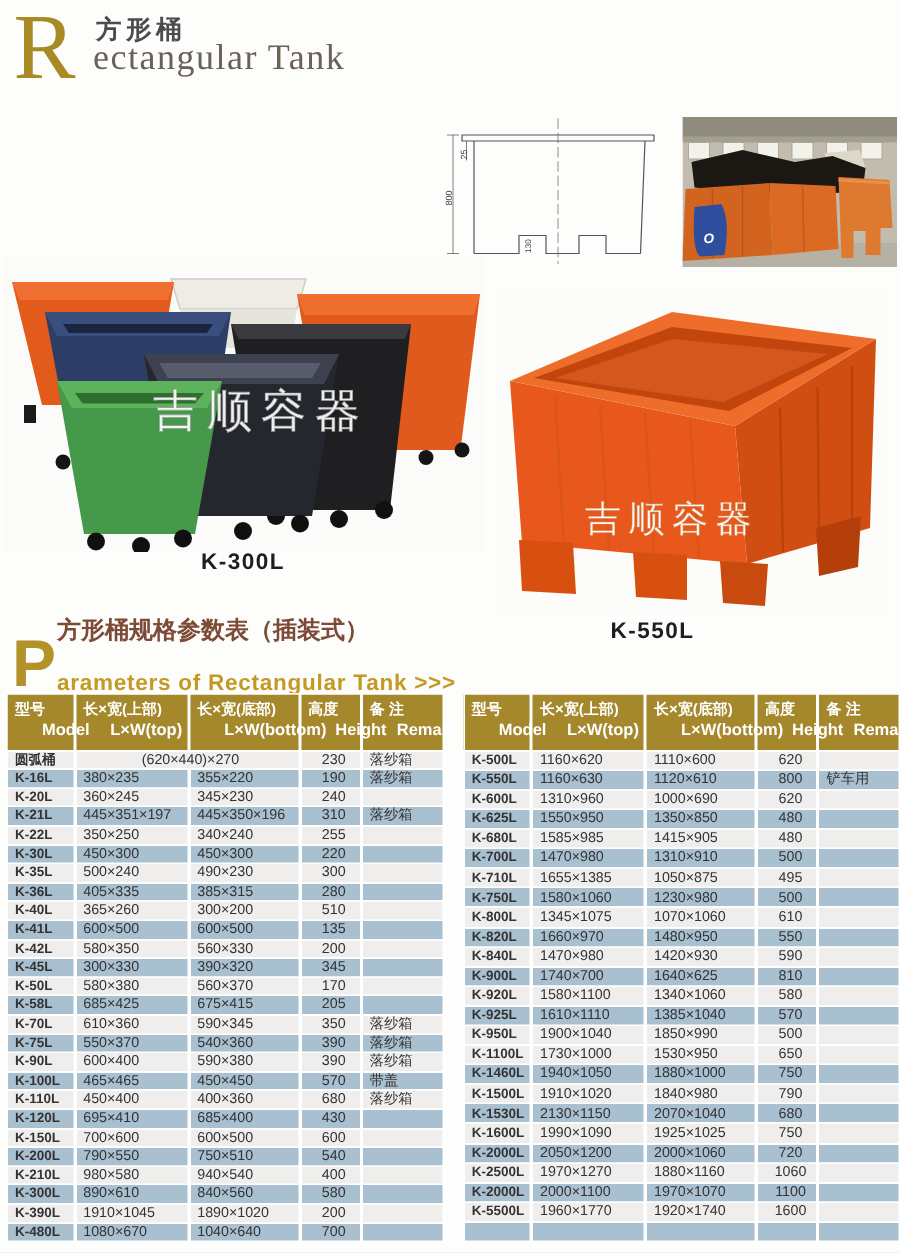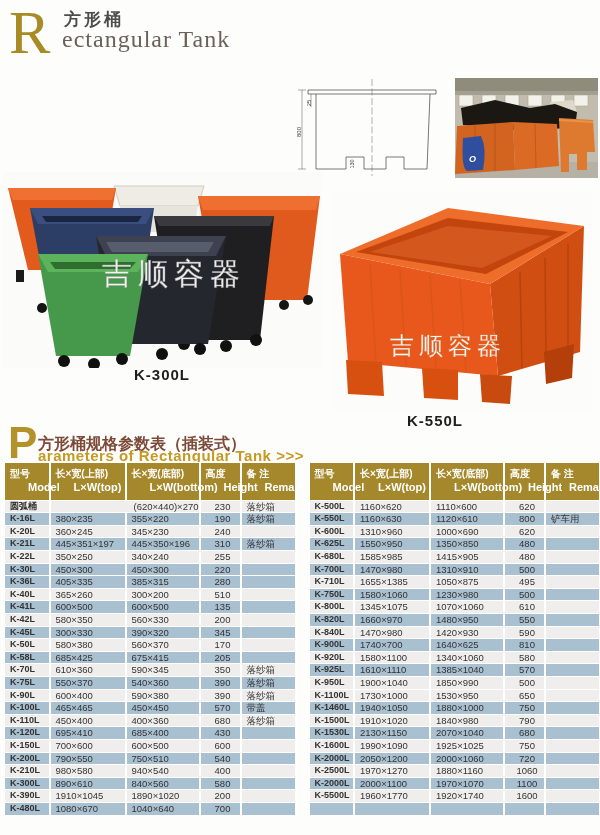--- a/index.html
+++ b/index.html
@@ -20,40 +20,40 @@
   .photoL{position:absolute;left:2px;top:172px;}
   .photoR{position:absolute;left:330px;top:192px;}
   .caption{position:absolute;font-size:15px;font-weight:bold;color:#1e1e1e;
            letter-spacing:1px;text-align:center;}
   .captionL{left:2px;top:366px;width:320px;}
   .captionR{left:330px;top:412px;width:210px;}
 
   
   .p-initial{position:absolute;left:8px;top:422px;font-size:44px;font-weight:bold;
              color:#b3922a;line-height:.95;}
-  .p-cn{position:absolute;left:38px;top:434px;font-size:16px;font-weight:bold;color:#7d4a38;}
+  .p-cn{position:absolute;left:38px;top:410px;font-size:16px;font-weight:bold;color:#7d4a38;}
   .p-en{position:absolute;left:38px;top:447px;font-size:15px;font-weight:bold;
         color:#c49a25;letter-spacing:.5px;}
 
   
   .tables{position:absolute;left:4px;top:462px;display:flex;gap:12px;}
   table.spec{border-collapse:collapse;table-layout:fixed;width:291px;font-size:9.5px;color:#333;}
   table.spec col.c1{width:45px;} table.spec col.c2{width:76px;} table.spec col.c3{width:74px;}
   table.spec col.c4{width:41px;} table.spec col.c5{width:55px;}
   table.spec th{background:#a5882b;color:#fff;border:1px solid #fff;border-right-width:2px;
                 text-align:left;vertical-align:middle;padding:5px 0 6px 5px;font-weight:bold;}
   .h-cn{font-size:10px;line-height:1.25;}
   .h-en{font-size:11px;line-height:1.2;padding-left:18px;}
   table.spec td{border:1px solid #fff;border-right-width:2px;height:11.6px;line-height:11.6px;
                 padding:0 0 0 5px;white-space:nowrap;overflow:hidden;}
   tr.even td{background:#efeeec;}
   tr.odd td{background:#a9c0d1;}
   td.c-model{font-weight:bold;font-size:9px;margin-top:24px;}
   td.c-h{text-align:center;padding-left:0;}
-  td.c-merged{text-align:right;}
+  td.c-merged{text-align:center;}
 </style>
 </head>
 <body>
 
 <div class="page">
 
   <div class="r-initial">R</div>
   <div class="title-cn">方形桶</div>
   <div class="title-en">ectangular Tank</div>
 
@@ -265,20 +265,27 @@
             <td class="c-dim">350×250</td>
             <td class="c-dim">340×240</td>
             <td class="c-h">255</td>
             <td class="c-r"></td>
           </tr>
           <tr class="odd">
             <td class="c-model">K-30L</td>
             <td class="c-dim">450×300</td>
             <td class="c-dim">450×300</td>
             <td class="c-h">220</td>
+            <td class="c-r"></td>
+          </tr>
+          <tr class="even">
+            <td class="c-model">K-35L</td>
+            <td class="c-dim">500×240</td>
+            <td class="c-dim">490×230</td>
+            <td class="c-h">300</td>
             <td class="c-r"></td>
           </tr>
           <tr class="odd">
             <td class="c-model">K-36L</td>
             <td class="c-dim">405×335</td>
             <td class="c-dim">385×315</td>
             <td class="c-h">280</td>
             <td class="c-r"></td>
           </tr>
           <tr class="even">

